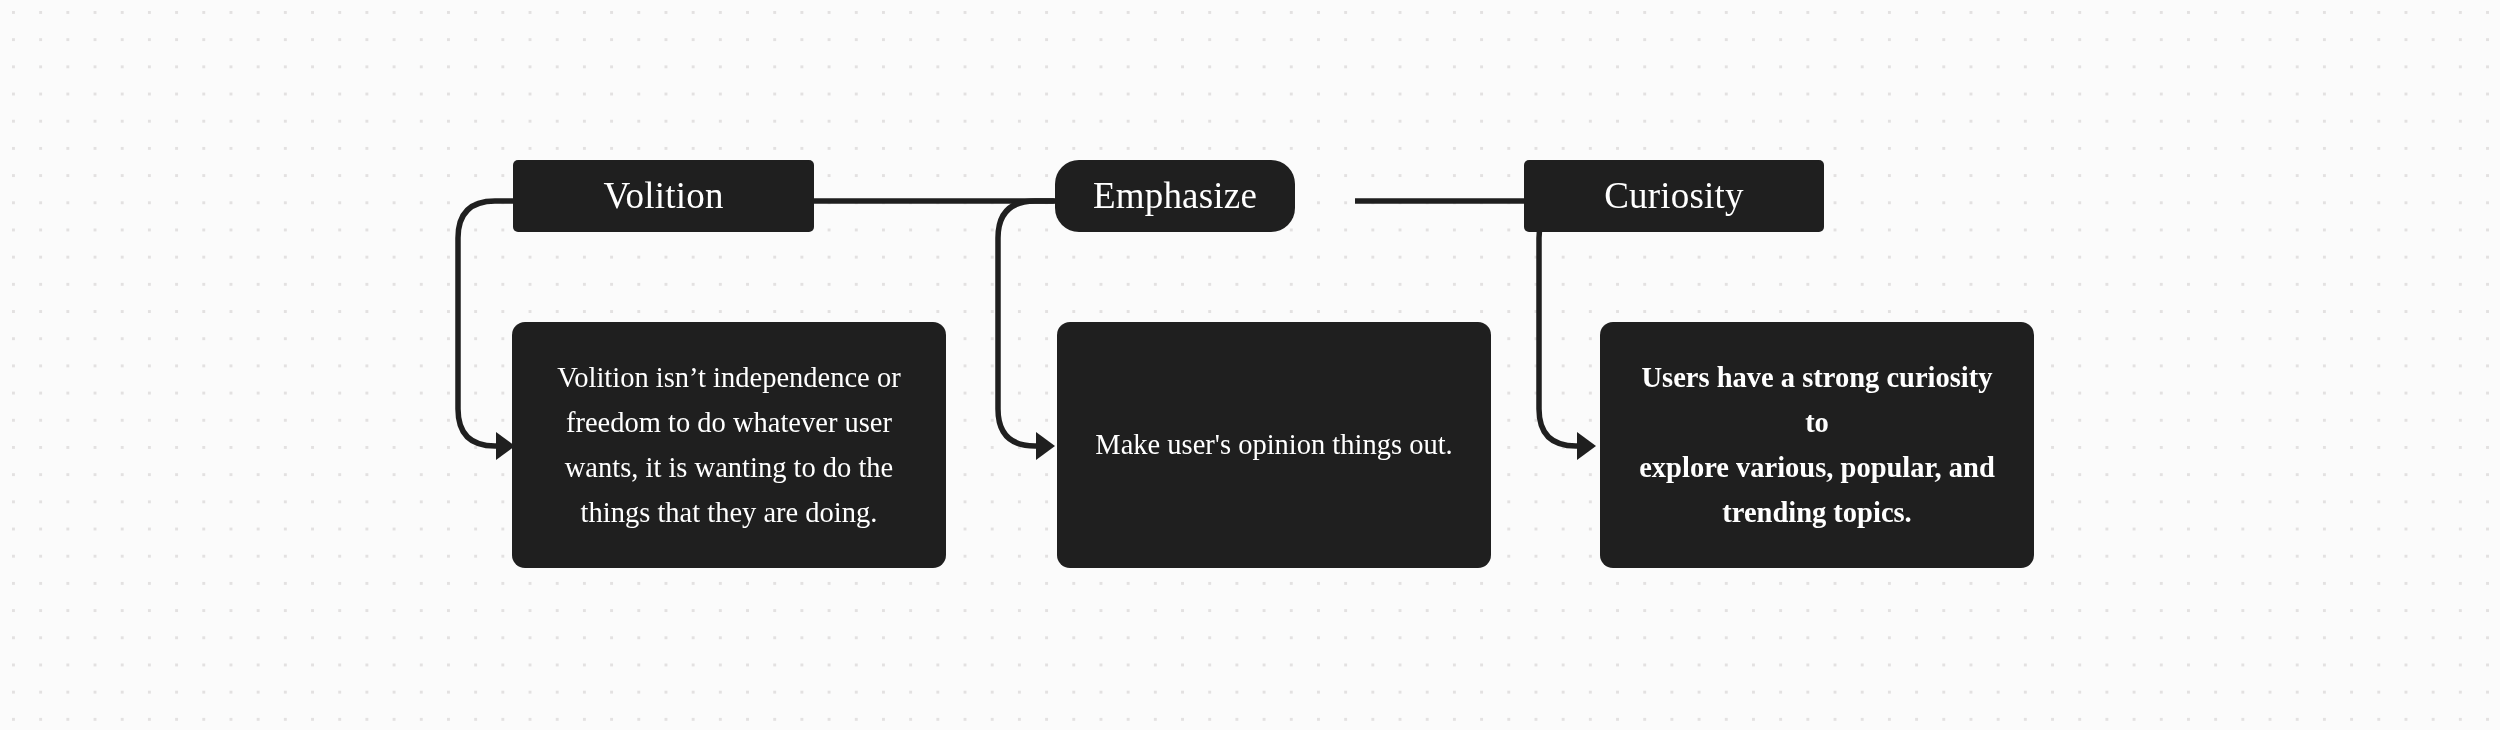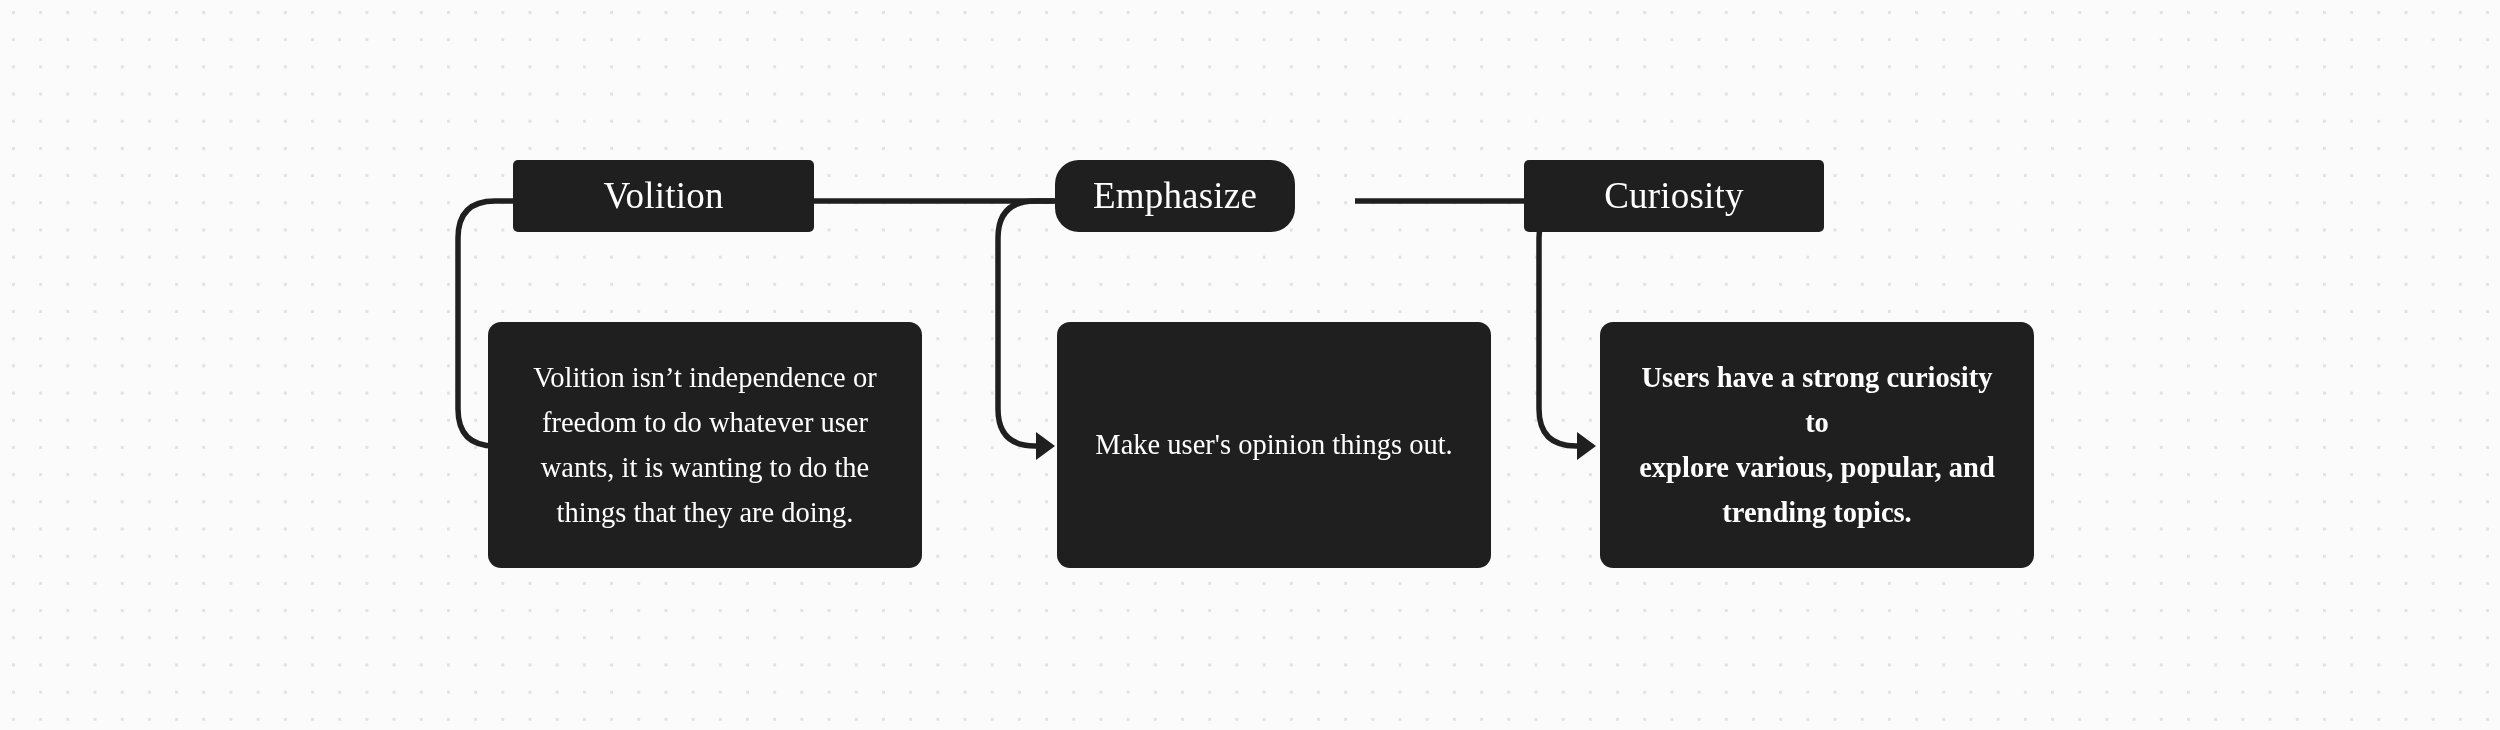--- a/index.html
+++ b/index.html
@@ -91,21 +91,21 @@
   </div>
 
   <div class="node title" style="left:1055px; top:160px; width:240px; height:72px;border-radius:24px;">
     <span>Emphasize</span>
   </div>
 
   <div class="node title" style="left:1508px; top:160px; width:300px; height:72px;margin-left:16px;">
     <span>Curiosity</span>
   </div>
 
-  <div class="node desc" style="left:488px; top:322px; width:434px; height:246px;">
+  <div class="node desc" style="left:512px; top:322px; width:434px; height:246px;">
     <span class="txt">Volition isn’t independence or<br>freedom to do whatever user<br>wants, it is wanting to do the<br>things that they are doing.</span>
   </div>
 
   <div class="node desc" style="left:1057px; top:322px; width:434px; height:246px;">
     <span class="txt">Make user's opinion things out.</span>
   </div>
 
   <div class="node desc" style="left:1600px; top:322px; width:434px; height:246px;font-weight:bold;">
     <span class="txt">Users have a strong curiosity to<br>explore various, popular, and<br>trending topics.</span>
   </div>

